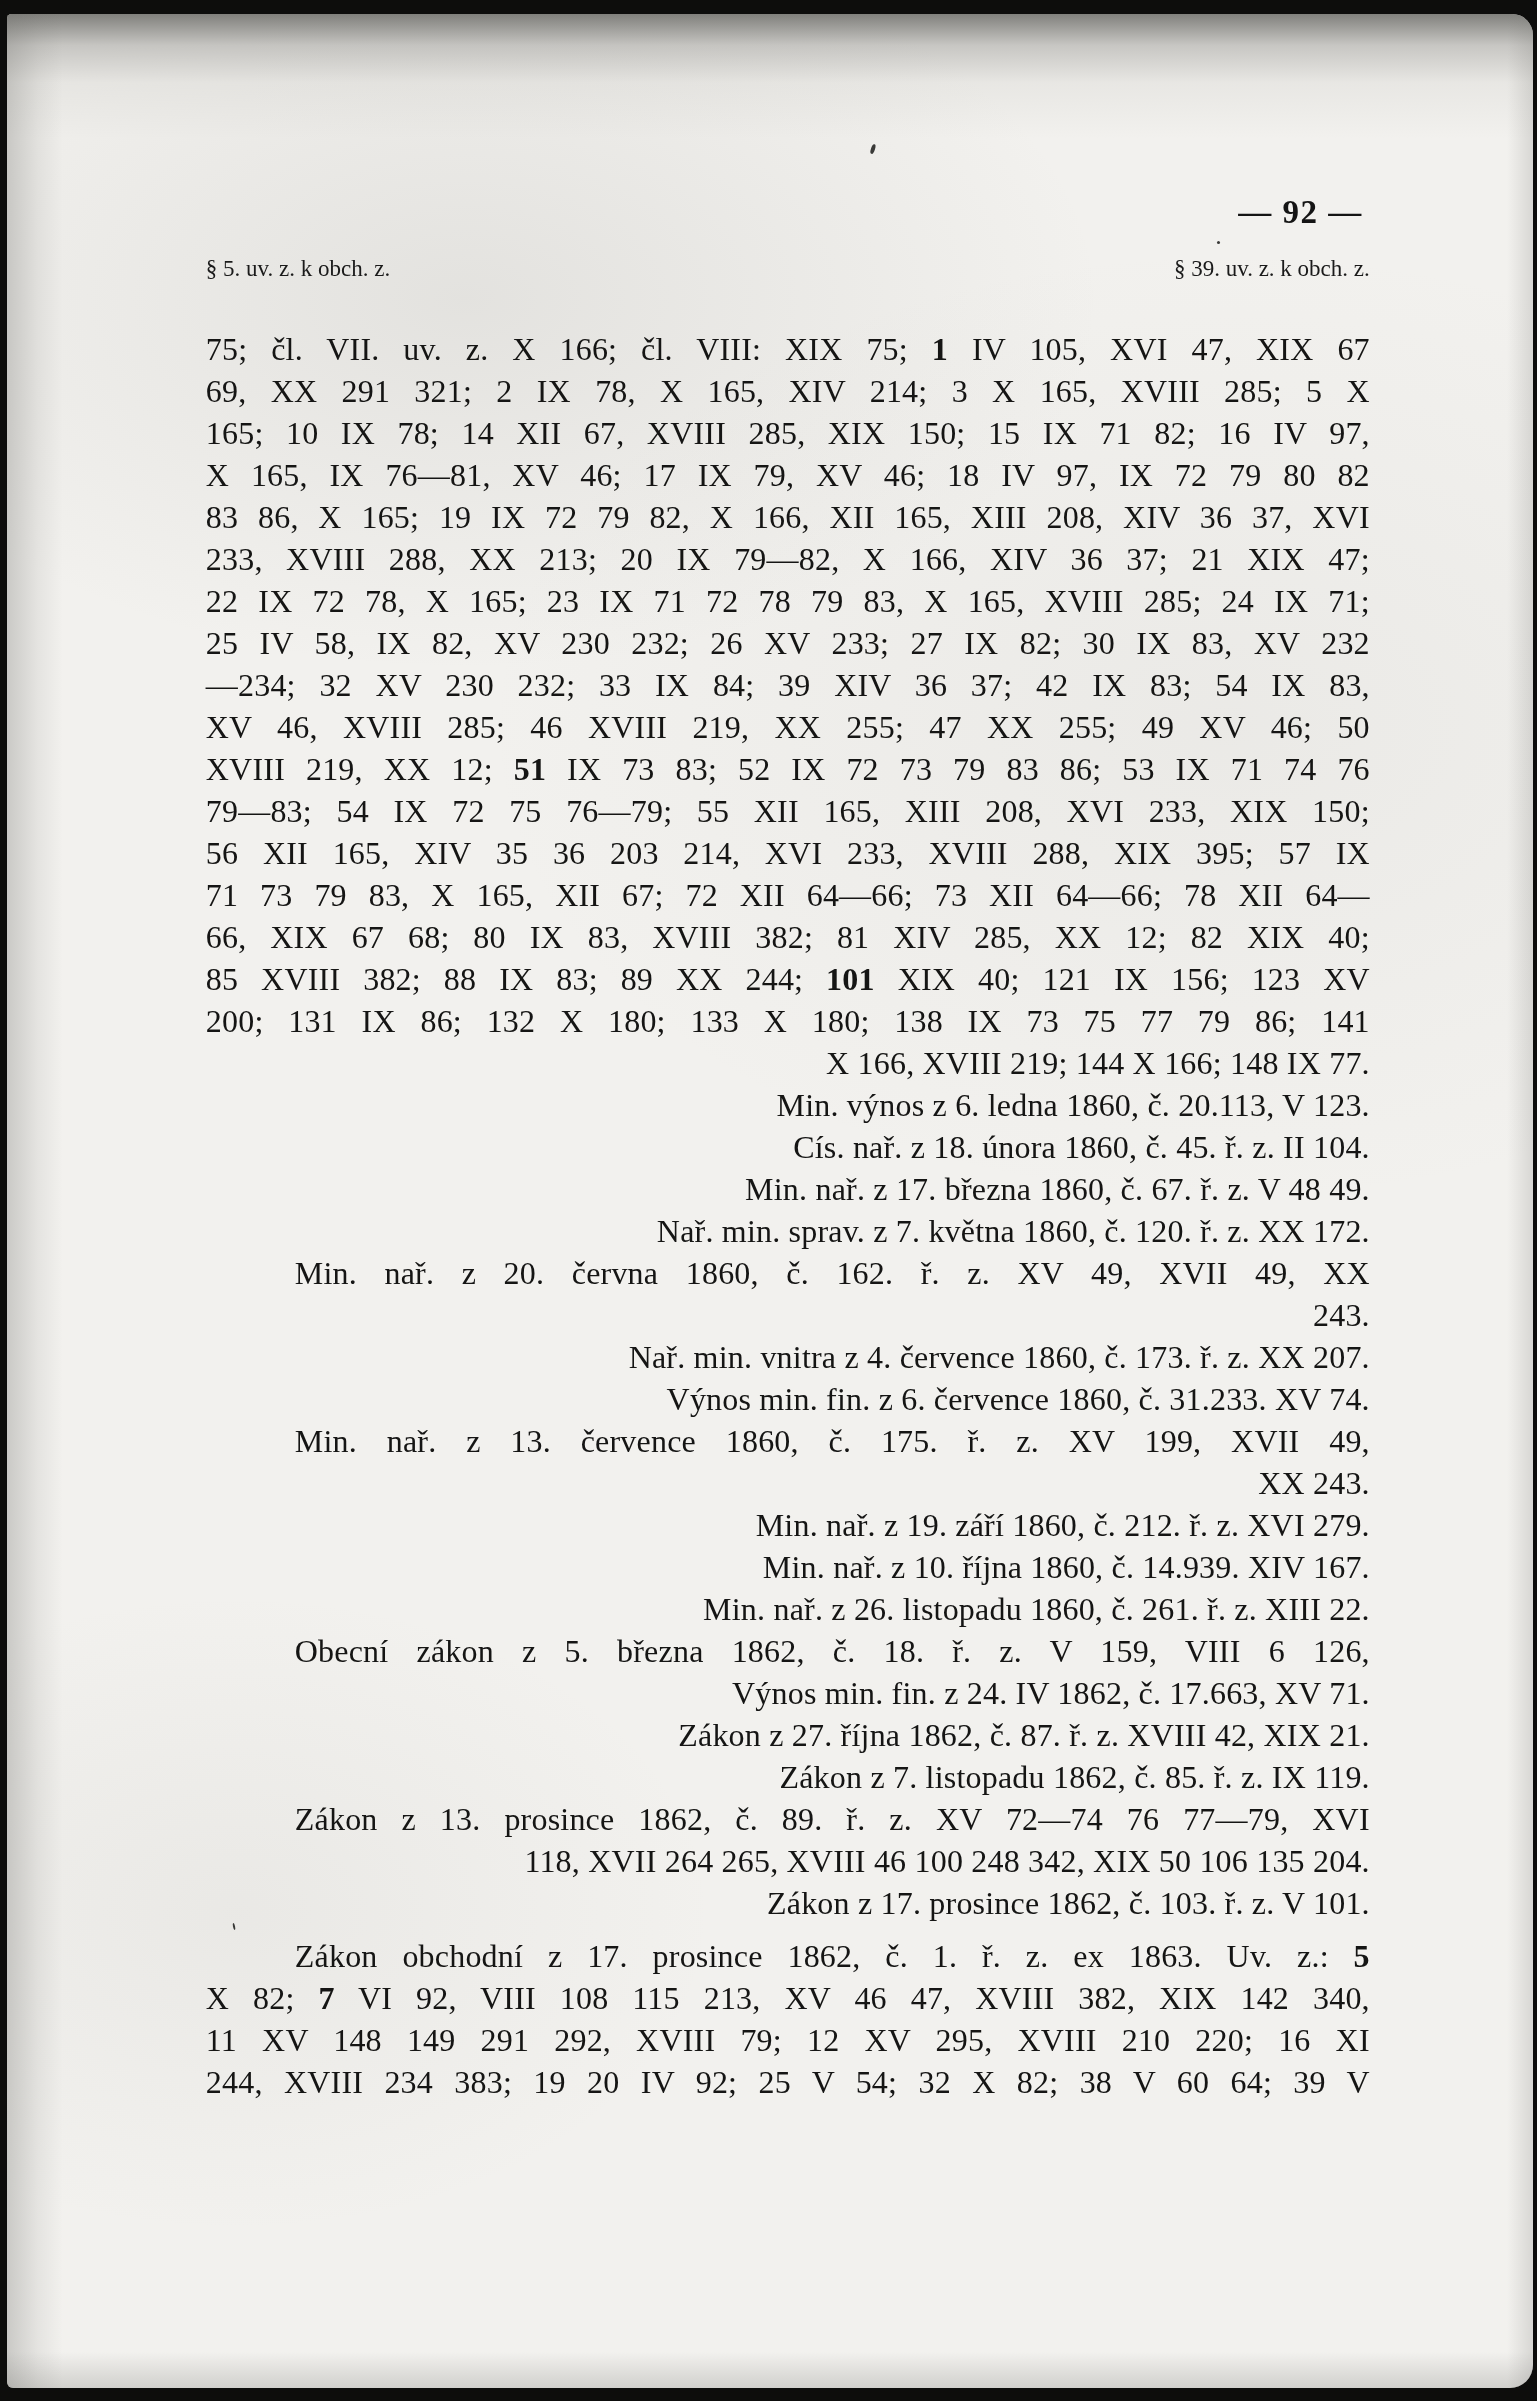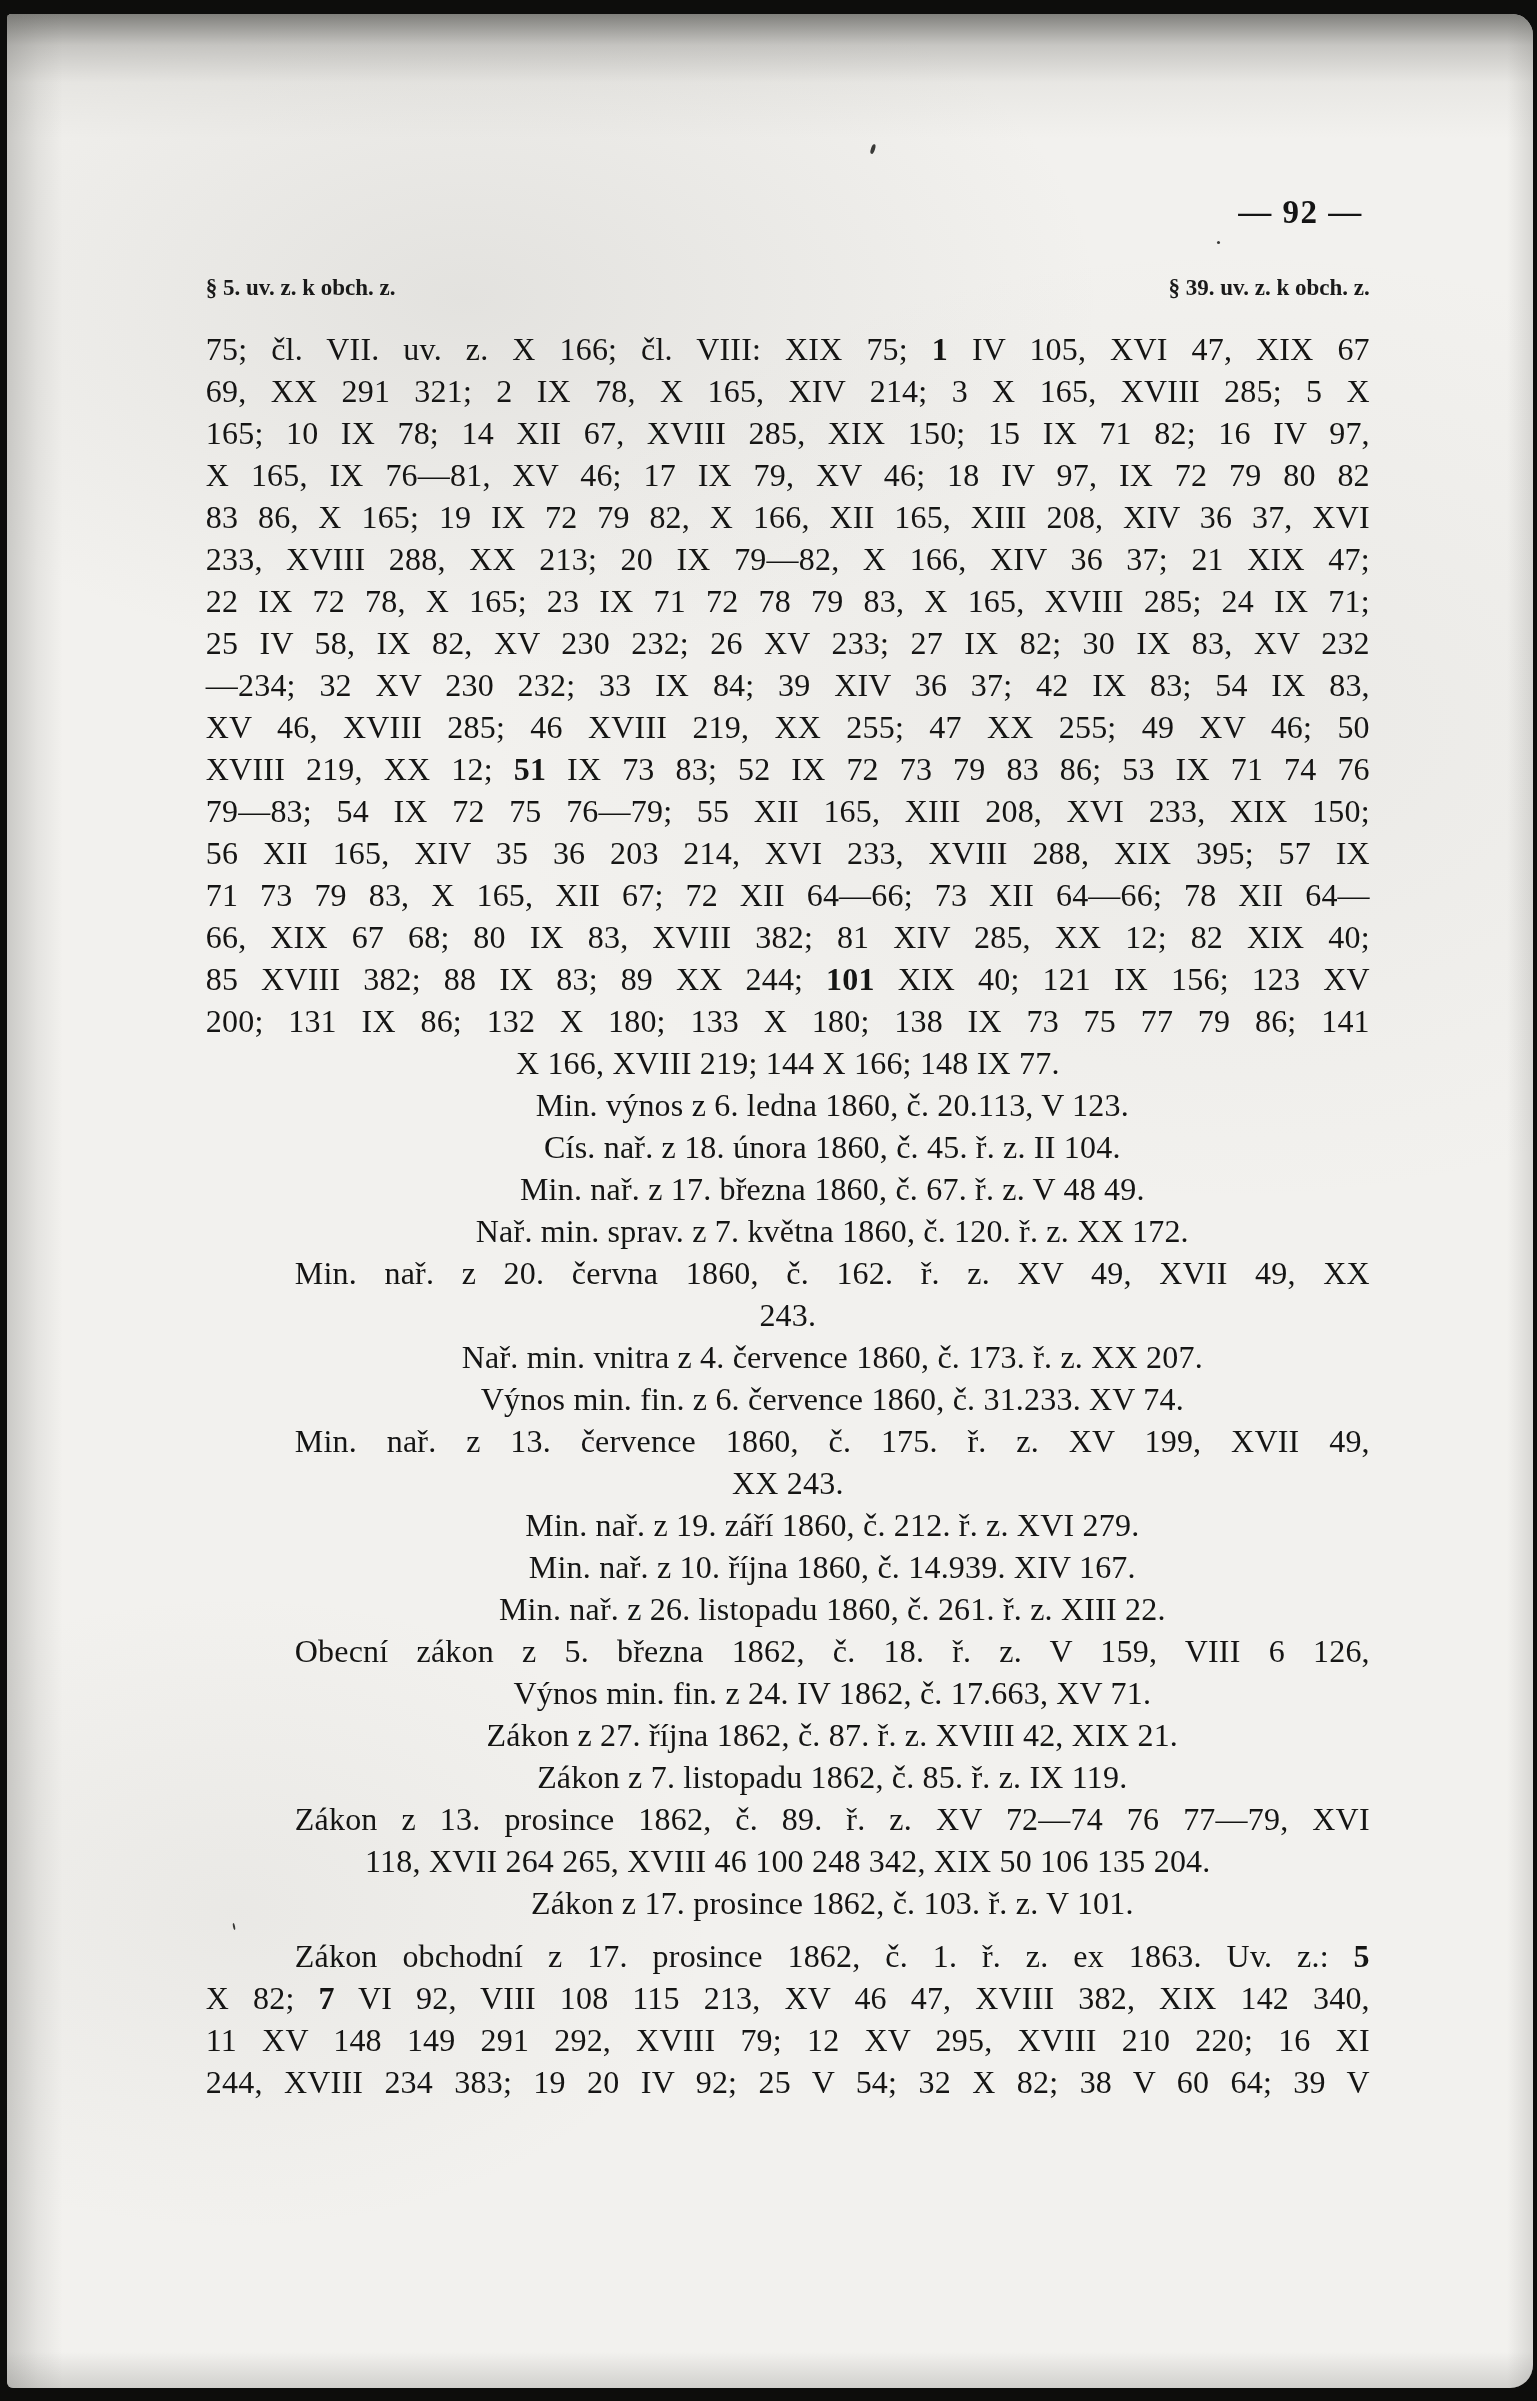--- a/index.html
+++ b/index.html
@@ -49,38 +49,37 @@
     position: absolute;
     left: 192px; top: 180px; width: 1164px;
     text-align: right;
     font-size: 33px; font-weight: bold;
     color: #141414;
     letter-spacing: 1.5px;
   }
   .running-heads {
     position: absolute;
     left: 199px; top: 242px; width: 1164px;
-    font-size: 23px; font-weight: bold;
+    font-size: 23px; font-weight: normal;
     color: #1a1a1a;
-    margin-top: 19px;
   }
   .head-left { float: left; }
   .head-right { float: right; }
   .text-block {
     position: absolute;
     left: 199px; top: 282px; width: 1164px;
     font-size: 32px;
     line-height: 42px;
     color: #151514;
     letter-spacing: 0.2px;
     margin-top: 32px;
   }
   .line { min-height: 42px; }
   .line.j { text-align: justify; text-align-last: justify; }
-  .line.l { text-align: center; }
+  .line.l { text-align: right; }
   .line.ind { padding-left: 89px; }
   .line.gap { margin-top: 10.6px; }
   .b { font-weight: bold; }
   
   .speck { position: absolute; background: #3a3a38; border-radius: 50%; }
   .speck1 { width: 3.8px; height: 9.8px; left: 864px; top: 130px; transform: rotate(18deg); }
   .speck2 { width: 3px; height: 3px; left: 1210px; top: 227px; }
   .speck3 { width: 2.3px; height: 6.8px; left: 226px; top: 1909px; transform: rotate(-12deg); }
 </style>
 </head>

